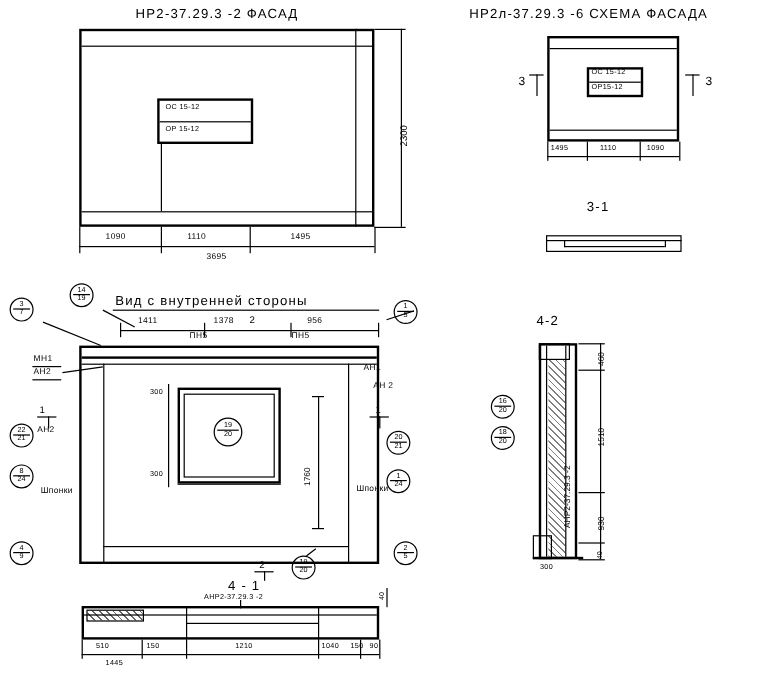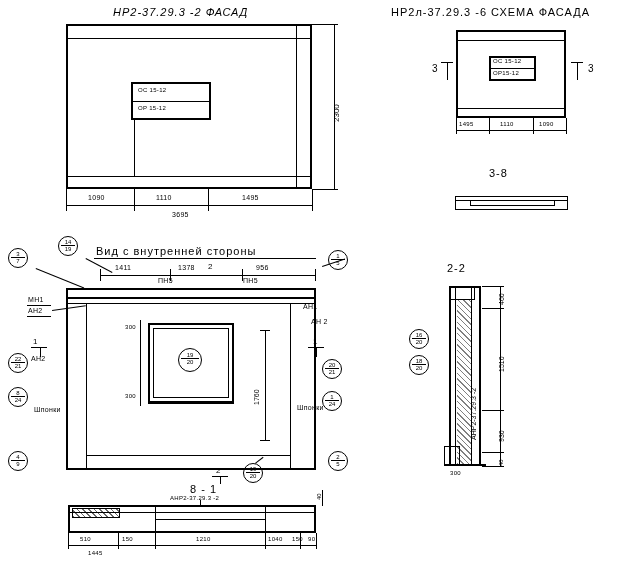--- a/index.html
+++ b/index.html
@@ -20,21 +20,21 @@
         box-sizing:border-box;text-align:center;font-size:6px;line-height:1.05;}
   .circ span{display:block;}
   .circ .div{border-top:1px solid #000;margin:0 2px;}
   .vert{position:absolute;transform-origin:left top;font-size:8px;white-space:nowrap;}
   .hatch{position:absolute;
      background:repeating-linear-gradient(45deg,#000 0 1px,transparent 1px 4px);}
 </style>
 </head>
 <body>
 
-<div class="t title" style="left:113px;top:6px;font-style:italic;">НР2-37.29.3 -2 ФАСАД</div>
+<div class="t title" style="left:113px;top:6px;">НР2-37.29.3 -2 ФАСАД</div>
 
 <div class="box2" style="left:66px;top:24px;width:246px;height:165px;"></div>
 <div class="ln h" style="left:68px;top:38px;width:242px;"></div>
 <div class="ln h" style="left:68px;top:176px;width:242px;"></div>
 <div class="ln v" style="left:296px;top:24px;height:165px;"></div>
 
 <div class="box2" style="left:131px;top:82px;width:80px;height:38px;"></div>
 <div class="ln h" style="left:133px;top:101px;width:76px;"></div>
 <div class="t xsm" style="left:138px;top:87px;">ОС 15-12</div>
 <div class="t xsm" style="left:138px;top:105px;">ОР 15-12</div>
@@ -75,21 +75,21 @@
 
 <div class="ln h" style="left:456px;top:130px;width:110px;"></div>
 <div class="ln v" style="left:456px;top:118px;height:16px;"></div>
 <div class="ln v" style="left:489px;top:118px;height:16px;"></div>
 <div class="ln v" style="left:533px;top:118px;height:16px;"></div>
 <div class="ln v" style="left:566px;top:118px;height:16px;"></div>
 <div class="t xsm" style="left:459px;top:121px;">1495</div>
 <div class="t xsm" style="left:500px;top:121px;">1110</div>
 <div class="t xsm" style="left:539px;top:121px;">1090</div>
 
-<div class="t title" style="left:489px;top:167px;">3-8</div>
+<div class="t title" style="left:489px;top:167px;">3-1</div>
 <div class="box" style="left:455px;top:196px;width:113px;height:14px;"></div>
 <div class="ln h" style="left:455px;top:200px;width:113px;"></div>
 <div class="ln h" style="left:470px;top:205px;width:84px;"></div>
 <div class="ln v" style="left:470px;top:200px;height:6px;"></div>
 <div class="ln v" style="left:554px;top:200px;height:6px;"></div>
 
 <div class="t title" style="left:96px;top:245px;">Вид с внутренней стороны</div>
 <div class="ln h" style="left:94px;top:258px;width:222px;"></div>
 
 <div class="ln h" style="left:100px;top:275px;width:215px;"></div>
@@ -210,21 +210,21 @@
   <span>16</span>
   <span class="div"></span>
   <span>20</span>
 </div>
 <div class="circ" style="left:409px;top:355px;width:20px;height:20px;padding-top:2px;">
   <span>18</span>
   <span class="div"></span>
   <span>20</span>
 </div>
 
-<div class="t title" style="left:447px;top:262px;">2-2</div>
+<div class="t title" style="left:447px;top:262px;">4-2</div>
 
 <div class="box2" style="left:449px;top:286px;width:32px;height:180px;"></div>
 <div class="ln v" style="left:455px;top:288px;height:176px;"></div>
 <div class="ln v" style="left:471px;top:288px;height:176px;"></div>
 <div class="box" style="left:449px;top:286px;width:26px;height:14px;"></div>
 <div class="hatch" style="left:457px;top:300px;width:14px;height:164px;opacity:.5;"></div>
 <div class="ln h2" style="left:444px;top:464px;width:42px;"></div>
 <div class="box" style="left:444px;top:446px;width:16px;height:20px;"></div>
 
 <div class="vert" style="left:470px;top:440px;transform:rotate(-90deg);font-size:7px;">АНР2-37.29.3 -2</div>
@@ -235,21 +235,21 @@
 <div class="ln h" style="left:482px;top:410px;width:22px;"></div>
 <div class="ln h" style="left:482px;top:452px;width:22px;"></div>
 <div class="ln h" style="left:482px;top:466px;width:22px;"></div>
 <div class="vert" style="left:498px;top:305px;transform:rotate(-90deg);font-size:7px;">460</div>
 <div class="vert" style="left:498px;top:372px;transform:rotate(-90deg);font-size:7px;">1510</div>
 <div class="vert" style="left:498px;top:442px;transform:rotate(-90deg);font-size:7px;">930</div>
 <div class="vert" style="left:498px;top:466px;transform:rotate(-90deg);font-size:6px;">40</div>
 
 <div class="t xsm" style="left:450px;top:470px;">300</div>
 
-<div class="t title" style="left:190px;top:483px;">8 - 1</div>
+<div class="t title" style="left:190px;top:483px;">4 - 1</div>
 
 <div class="t" style="left:216px;top:466px;font-size:8px;">2</div>
 <div class="ln h" style="left:212px;top:476px;width:16px;"></div>
 <div class="ln v" style="left:220px;top:476px;height:8px;"></div>
 
 <div class="box2" style="left:68px;top:505px;width:248px;height:28px;"></div>
 <div class="ln h" style="left:70px;top:512px;width:244px;"></div>
 <div class="ln h" style="left:155px;top:519px;width:110px;"></div>
 <div class="ln v" style="left:155px;top:505px;height:28px;"></div>
 <div class="ln v" style="left:265px;top:505px;height:28px;"></div>

